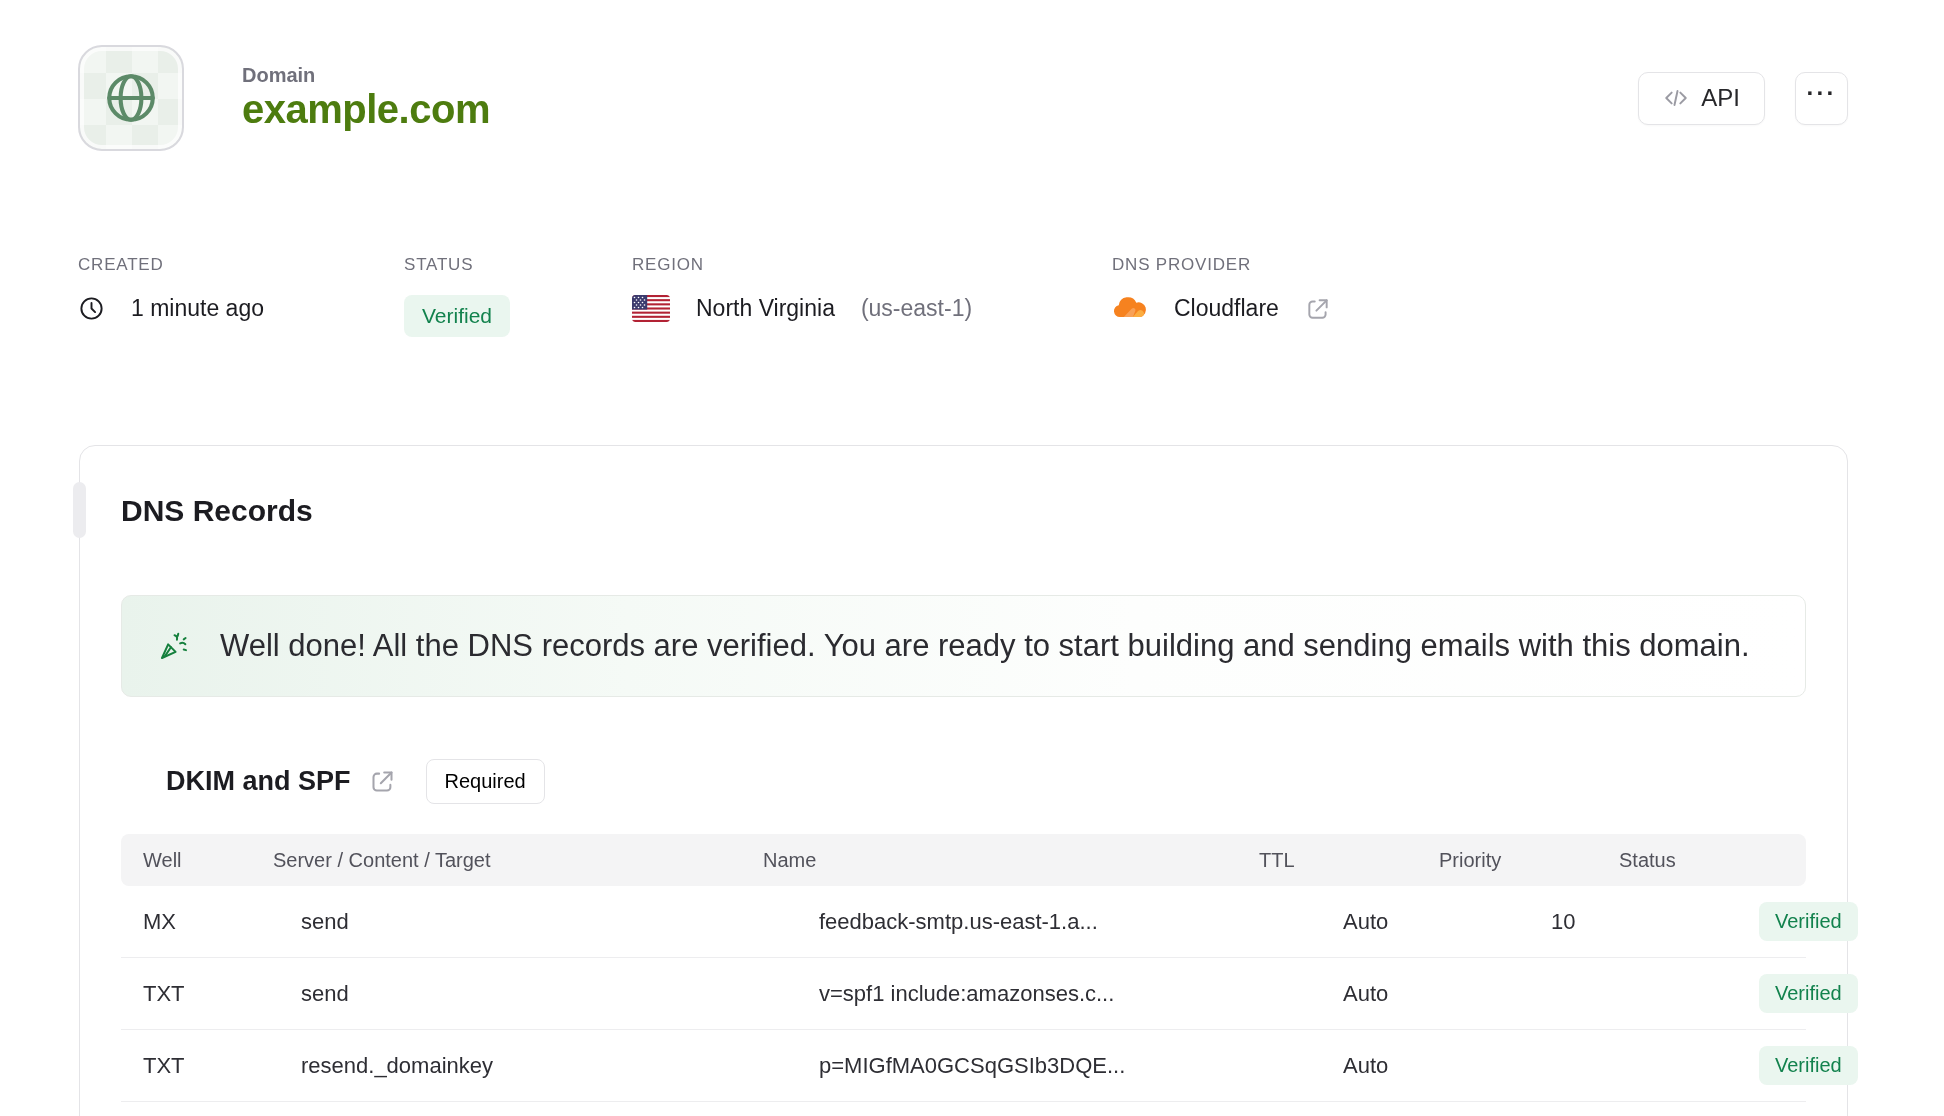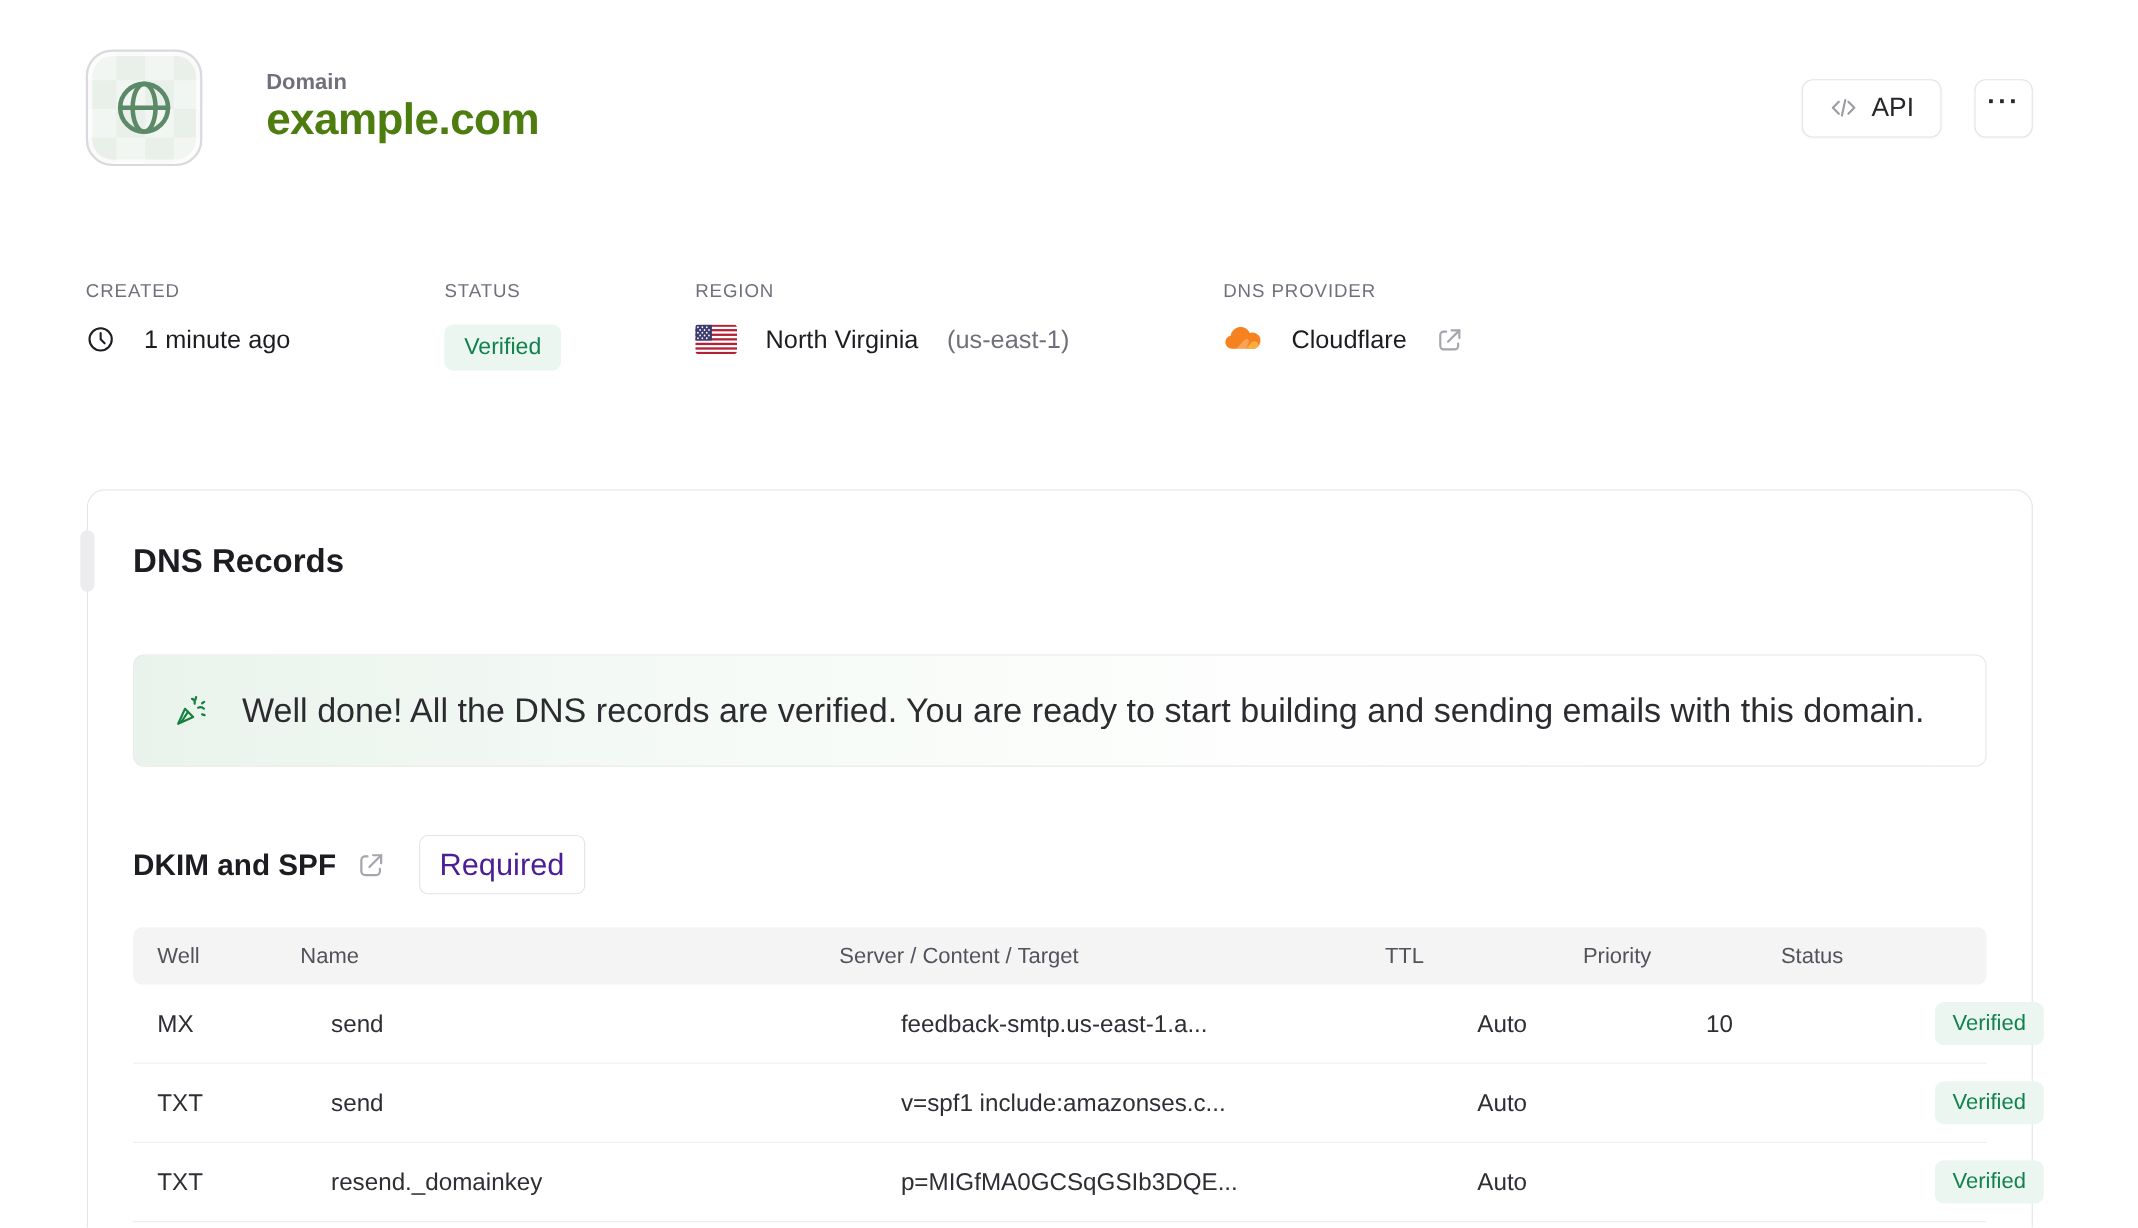--- a/index.html
+++ b/index.html
@@ -62,24 +62,24 @@
   .card-title { font-size: 30px; font-weight: 700; color: #1c1c21; }
 
   .banner {
     margin-top: 67px; height: 102px; border: 1px solid #e6eae6; border-radius: 10px;
     background: linear-gradient(90deg, #e9f3ec 0%, #f5faf6 30%, #fdfefd 60%, #ffffff 100%);
     display: flex; align-items: center; gap: 30px; padding: 0 36px;
   }
   .banner-text { font-size: 31px; color: #2b2b30; text-align: center; }
 
   .section-head { margin-top: 62px; display: flex; align-items: center; gap: 18px; }
-  .section-title { font-size: 27px; font-weight: 700; color: #1c1c21; }
+  .section-title { font-size: 27px; font-weight: 700; color: #1c1c21; margin-left: 45px; }
   .badge-required {
     margin-left: 12px; border: 1px solid #e4e4e7; border-radius: 8px;
-    font-size: 28px; font-weight: 500; color: #4c1d95; padding: 10px 18px; background: #fff; text-align: center;
+    font-size: 20px; font-weight: 500; color: #000000; padding: 10px 18px; background: #fff; text-align: center;
   }
 
   
   .dns-table { margin-top: 30px; }
   .t-row {
     display: grid; grid-template-columns: 130px 490px 496px 180px 180px 1fr;
     align-items: center; padding-left: 22px;
   }
   .t-head {
     height: 52px; background: #f4f4f5; border-radius: 8px;
@@ -246,22 +246,22 @@
           <path d="M13.5 4H20v6.5"></path>
             <path d="M20 4l-9.5 9.5"></path>
         </svg>
       </span>
       <span class="badge-required">Required</span>
     </div>
 
     <div class="dns-table">
       <div class="t-row t-head">
         <div>Well</div>
+        <div>Server / Content / Target</div>
         <div>Name</div>
-        <div>Server / Content / Target</div>
         <div>TTL</div>
         <div>Priority</div>
         <div>Status</div>
       </div>
 
       <div class="t-row t-body-row">
         <div>MX</div>
         <div>send</div>
         <div>feedback-smtp.us-east-1.a...</div>
         <div>Auto</div>

